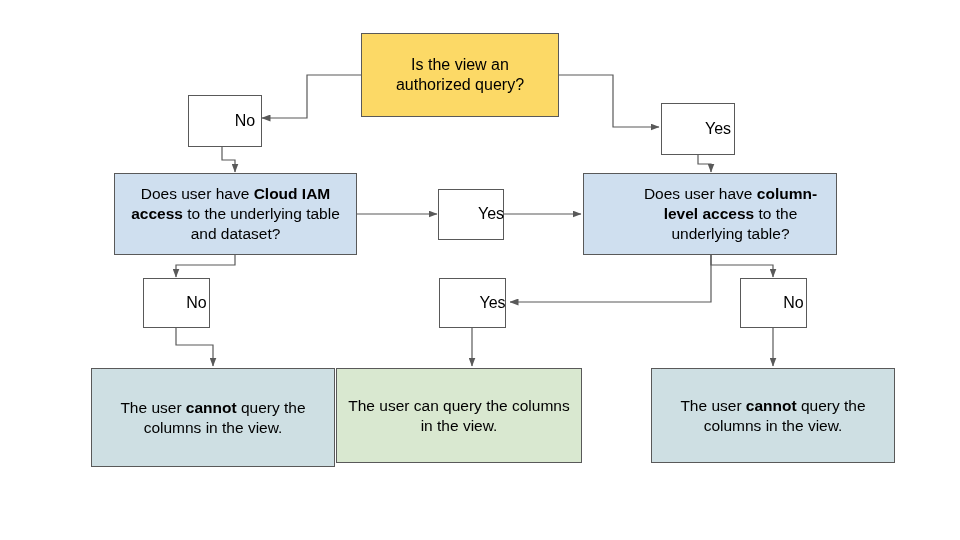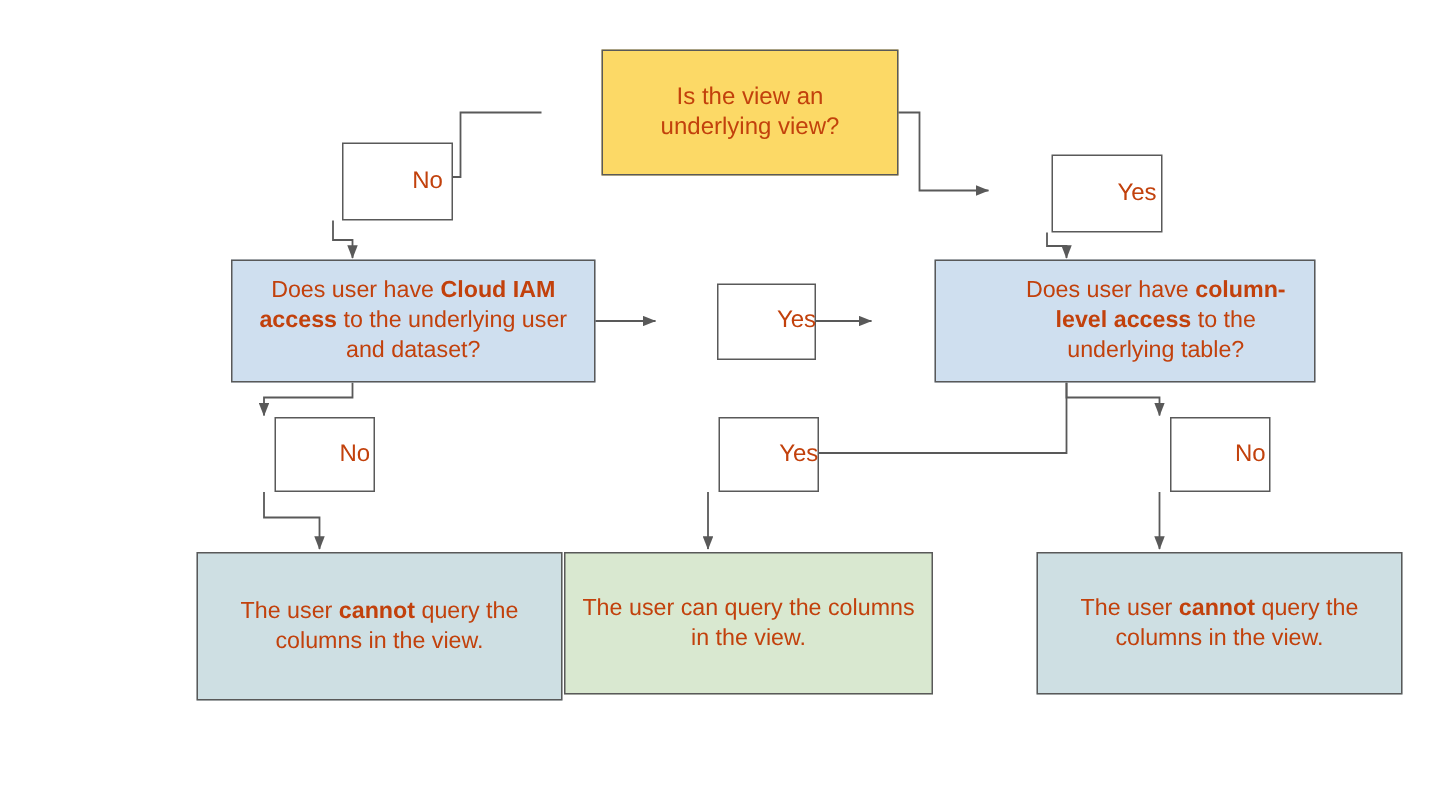--- a/index.html
+++ b/index.html
@@ -28,23 +28,22 @@
     pointer-events: none;
   }
   .node {
     position: absolute;
     box-sizing: border-box;
     display: flex;
     align-items: center;
     justify-content: center;
     text-align: center;
     border: 1px solid #595959;
-    color: #c2410c;
+    color: #000000;
     line-height: 1.28;
-    margin-left: 40px;
   }
   .node .txt {
     display: block;
     padding: 0 6px;
   }
   .decision-start {
     background: #fcd966;
     font-size: 16px;
   }
   .decision {
@@ -99,35 +98,35 @@
     <path d="M711,255 L711,265 L773,265 L773,277" fill="none" stroke="#595959" stroke-width="1.2" marker-end="url(#arrowhead)"></path>
 
     <path d="M472,328 L472,366" fill="none" stroke="#595959" stroke-width="1.2" marker-end="url(#arrowhead)"></path>
 
     <path d="M773,328 L773,366" fill="none" stroke="#595959" stroke-width="1.2" marker-end="url(#arrowhead)"></path>
   </svg>
 
   <div class="node decision-start" style="left:361px; top:33px; width:198px; height:84px;">
     <span class="txt">
       <span>Is the view an</span><br>
-      <span>underlying view?</span>
+      <span>authorized query?</span>
     </span>
   </div>
 
   <div class="node label-box" style="left:188px; top:95px; width:74px; height:52px;">
     <span class="txt">No</span>
   </div>
 
   <div class="node label-box" style="left:661px; top:103px; width:74px; height:52px;">
     <span class="txt">Yes</span>
   </div>
 
   <div class="node decision" style="left:114px; top:173px; width:243px; height:82px;">
     <span class="txt">
-      <span>Does user have </span><b>Cloud IAM access</b><span> to the underlying user and dataset?</span>
+      <span>Does user have </span><b>Cloud IAM access</b><span> to the underlying table and dataset?</span>
     </span>
   </div>
 
   <div class="node decision" style="left:583px; top:173px; width:254px; height:82px;padding-left:41px;">
     <span class="txt">
       <span>Does user have </span><b>column-level access</b><span> to the underlying table?</span>
     </span>
   </div>
 
   <div class="node label-box" style="left:438px; top:189px; width:66px; height:51px;">

